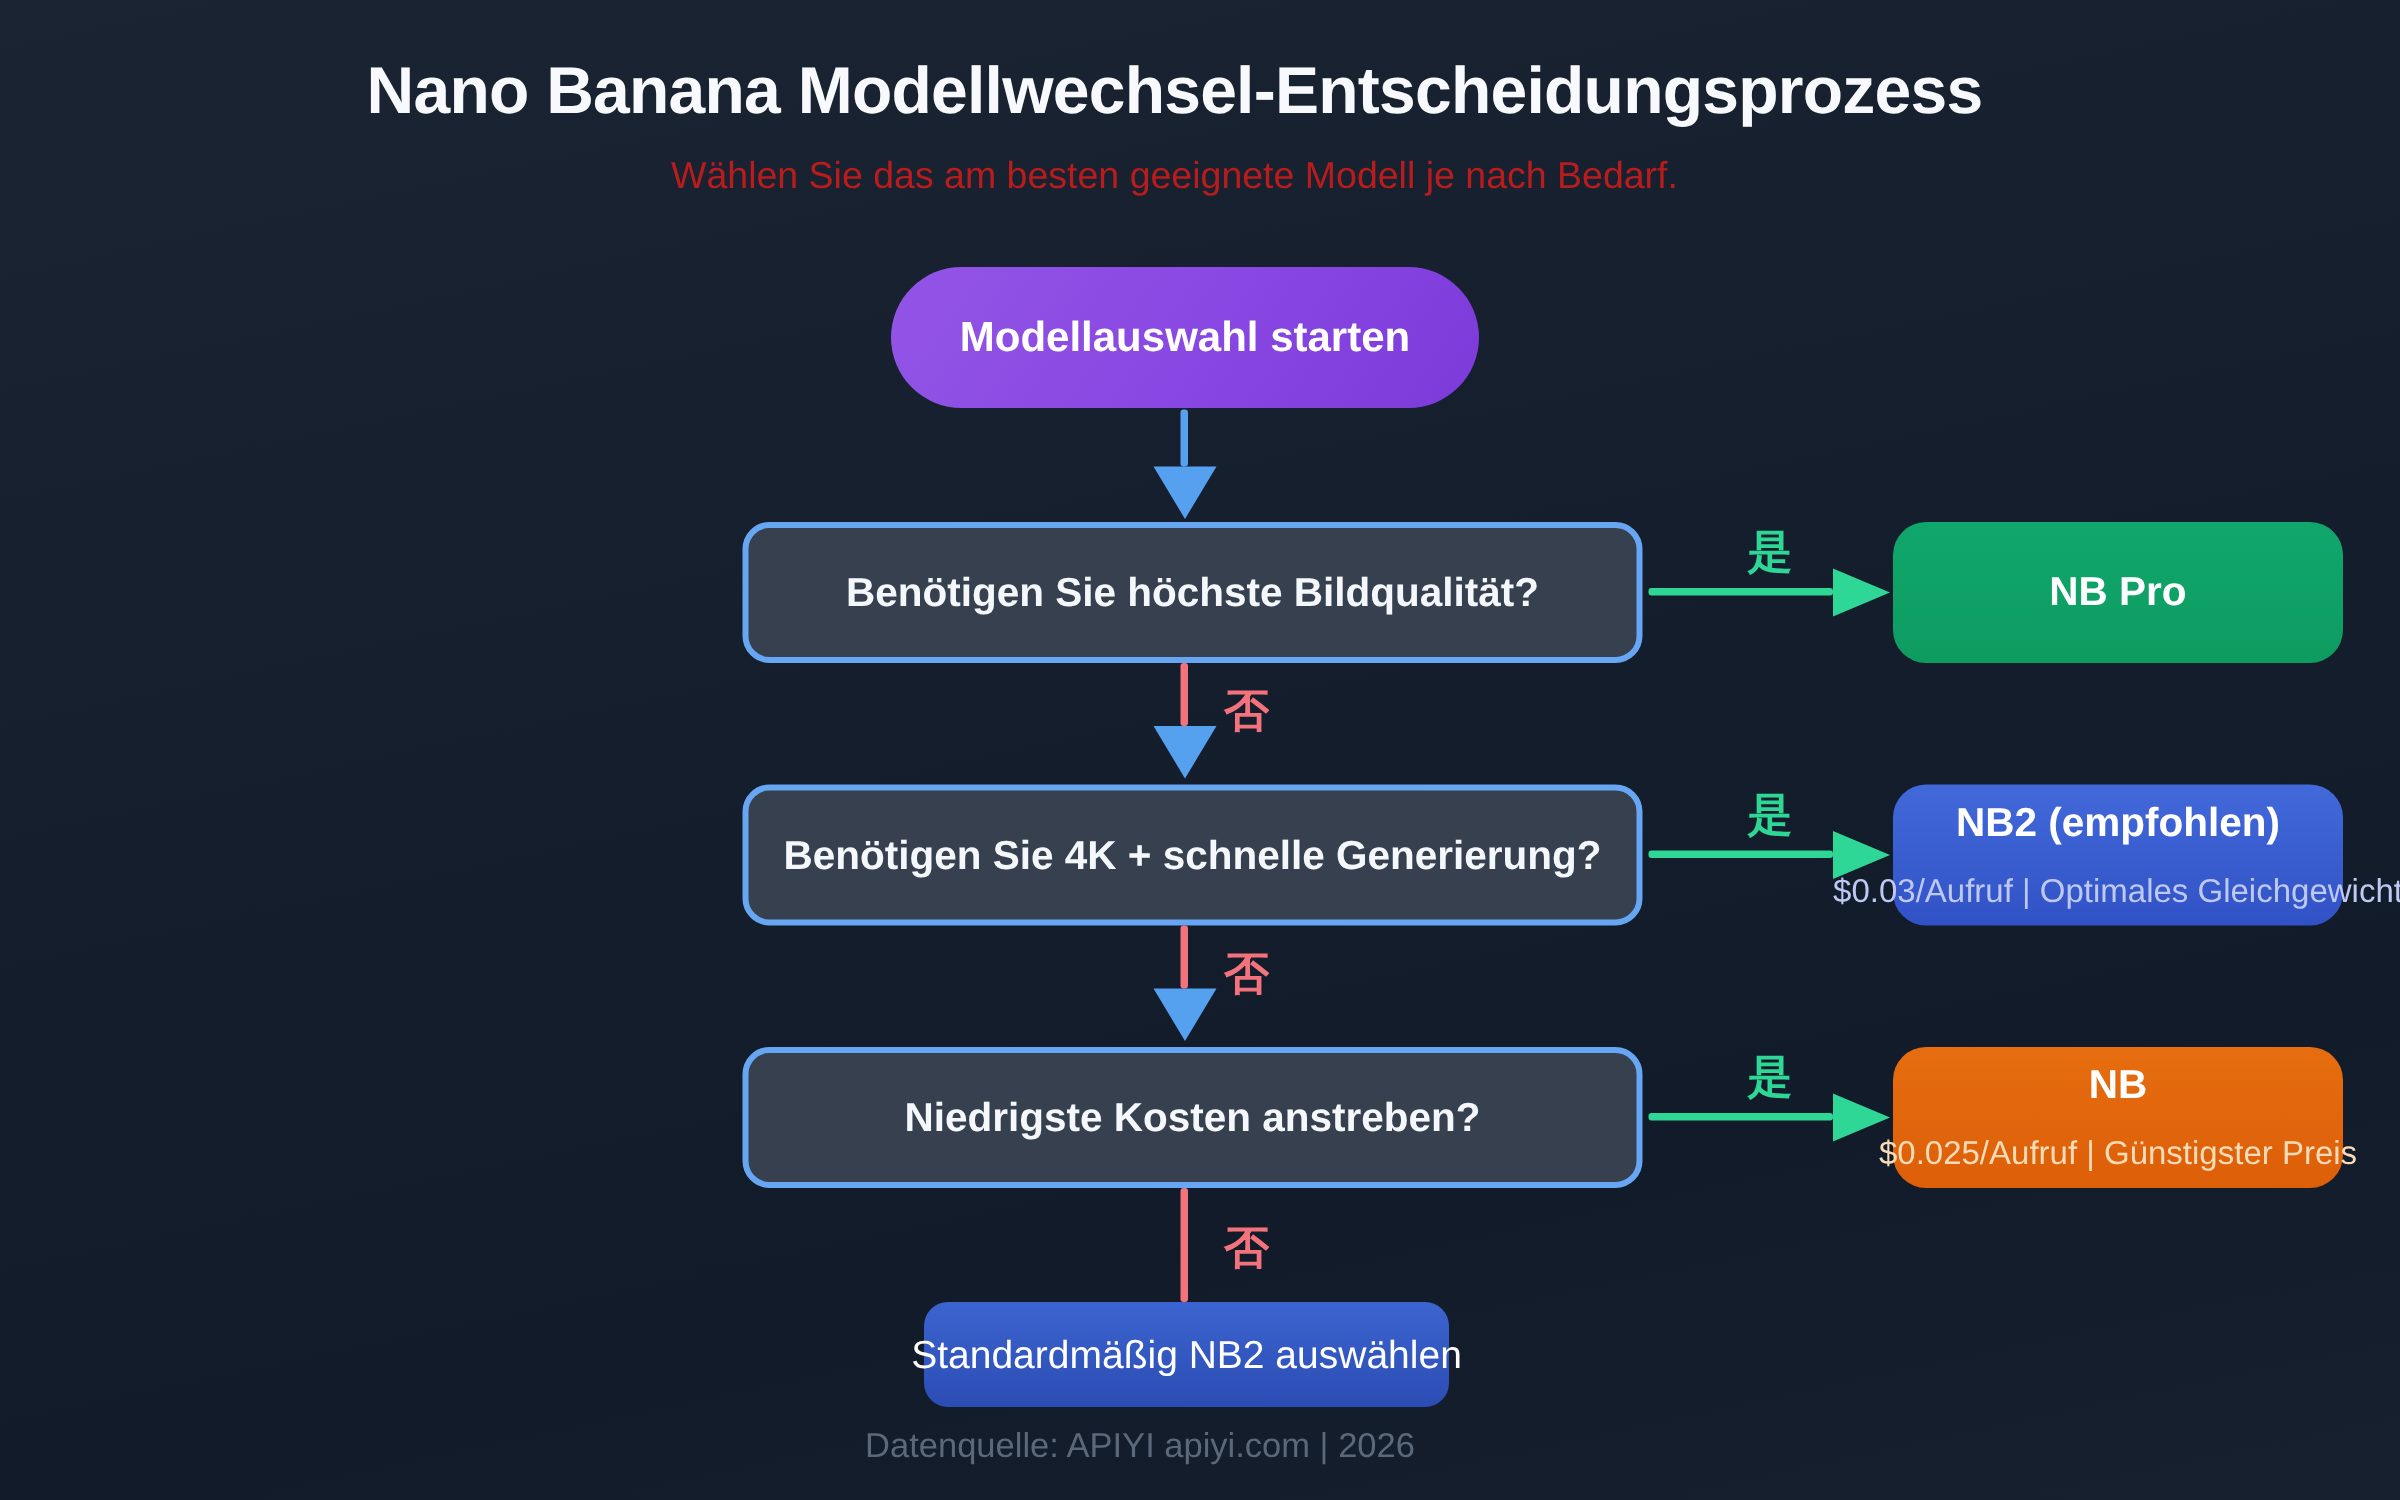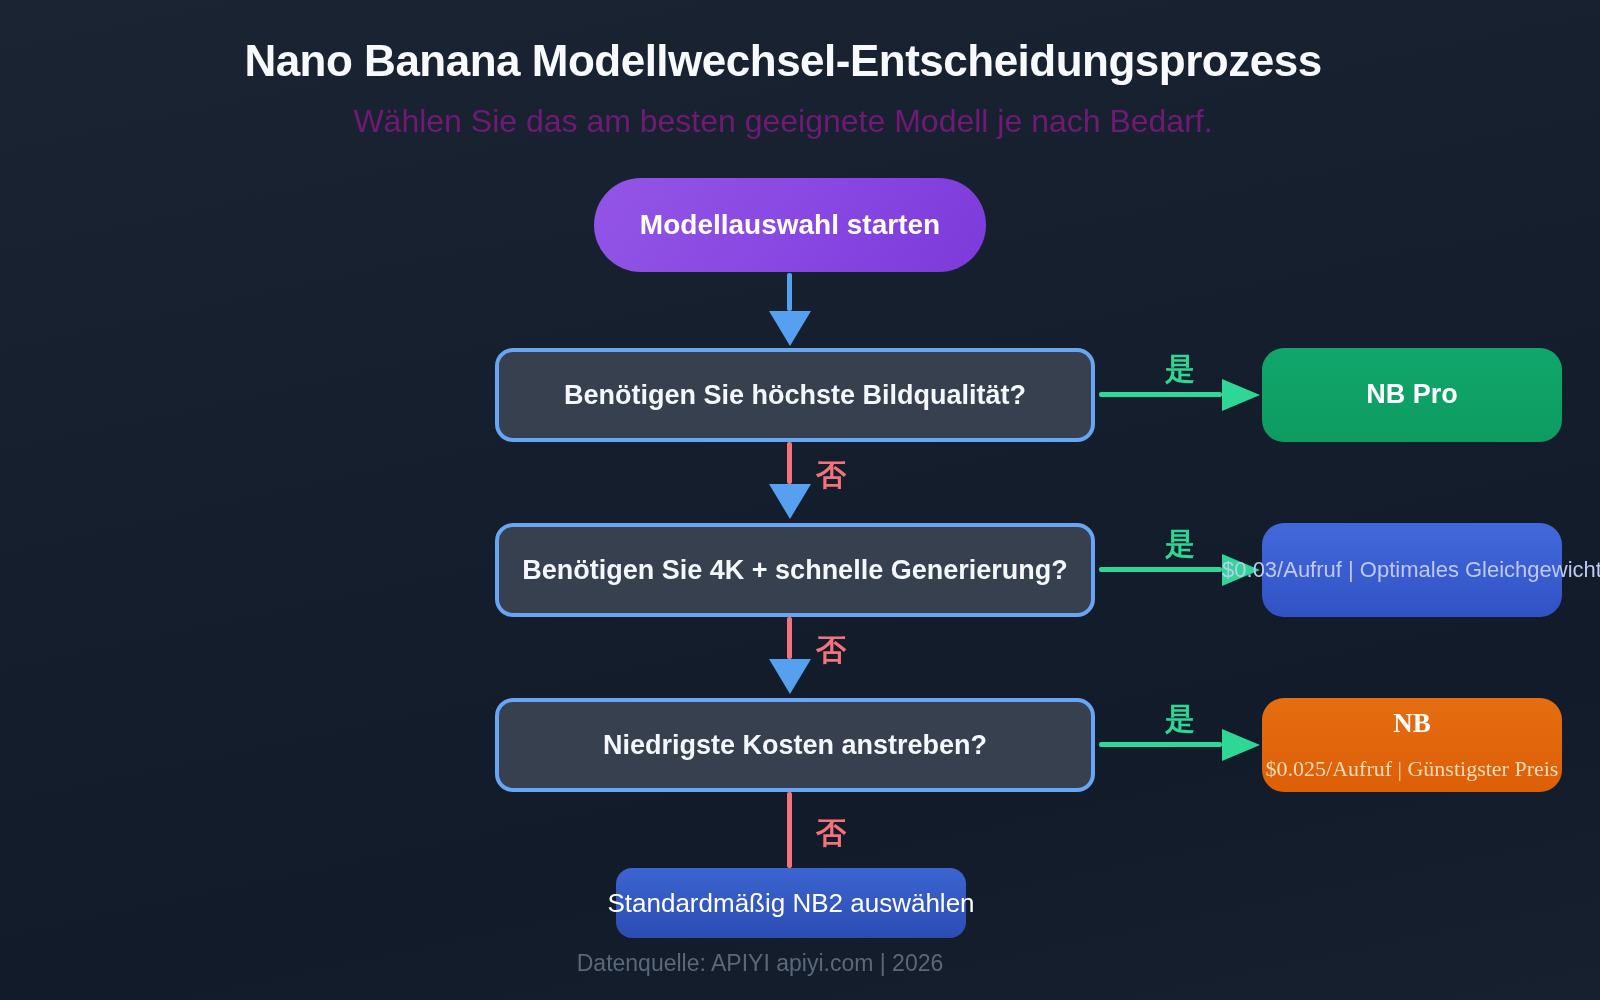--- a/index.html
+++ b/index.html
@@ -10,21 +10,21 @@
     -webkit-font-smoothing:antialiased;
   }
   .abs{position:absolute;}
 
   
   .header{left:0;top:0;width:1566px;text-align:center;}
   .title{
     top:36px;font-size:44px;font-weight:800;color:#f7f9fc;letter-spacing:-0.5px;
   }
   .subtitle{
-    top:103px;font-size:32px;font-weight:400;color:#701a75;
+    top:103px;font-size:25px;font-weight:400;color:#b91c1c;
   }
 
   
   .start-node{
     left:594px;top:178px;width:392px;height:94px;border-radius:48px;
     background:linear-gradient(125deg,#9355e6 0%,#8847e2 55%,#7c3ada 100%);
     display:flex;align-items:center;justify-content:center;
     color:#ffffff;font-size:28px;font-weight:700;white-space:nowrap;
   }
 
@@ -57,21 +57,21 @@
   .result{
     position:absolute;left:1262px;top:0;width:300px;height:94px;border-radius:22px;
     display:flex;flex-direction:column;align-items:center;justify-content:center;row-gap:18px;
   }
   .result .r-title{color:#ffffff;font-size:27px;font-weight:700;line-height:1.1;white-space:nowrap;}
   .result .r-sub{font-size:22px;font-weight:400;line-height:1.1;white-space:nowrap;}
   .result.green{background:linear-gradient(180deg,#10a76c 0%,#0e9b60 100%);}
   .result.green .r-sub{color:#a5efcf;}
   .result.blue{background:linear-gradient(180deg,#4269d9 0%,#3152c6 100%);}
   .result.blue .r-sub{color:#bdc9f2;}
-  .result.orange{background:linear-gradient(180deg,#e66d10 0%,#dd5f08 100%);font-family:Liberation Serif, serif;}
+  .result.orange{background:linear-gradient(180deg,#e66d10 0%,#dd5f08 100%);}
   .result.orange .r-sub{color:#f8dcb8;}
 
   
   .default-node{
     left:616px;top:868px;width:350px;height:70px;border-radius:16px;
     background:linear-gradient(180deg,#3c64d0 0%,#2b4cb3 100%);
     display:flex;align-items:center;justify-content:center;
     color:#ffffff;font-size:26px;font-weight:400;white-space:nowrap;
   }
   .footer{
@@ -103,20 +103,21 @@
 <div class="abs vline red" style="left:787px;top:442px;height:42px;"></div>
 <div class="abs tri-down" style="left:769px;top:484px;"></div>
 <span class="abs no-label" style="left:816px;top:460px;">否</span>
 
 <div class="abs row" style="top:523px;">
   <div class="decision">Benötigen Sie 4K + schnelle Generierung?</div>
   <span class="abs yes-label" style="left:1165px;top:6px;">是</span>
   <div class="abs hline-green" style="left:1099px;top:44px;width:123px;"></div>
   <div class="abs tri-right" style="left:1222px;top:31px;"></div>
   <div class="result blue">
+    <div class="r-title">NB2 (empfohlen)</div>
     <div class="r-sub">$0.03/Aufruf | Optimales Gleichgewicht</div>
   </div>
 </div>
 
 <div class="abs vline red" style="left:787px;top:617px;height:42px;"></div>
 <div class="abs tri-down" style="left:769px;top:659px;"></div>
 <span class="abs no-label" style="left:816px;top:635px;">否</span>
 
 <div class="abs row" style="top:698px;">
   <div class="decision">Niedrigste Kosten anstreben?</div>

